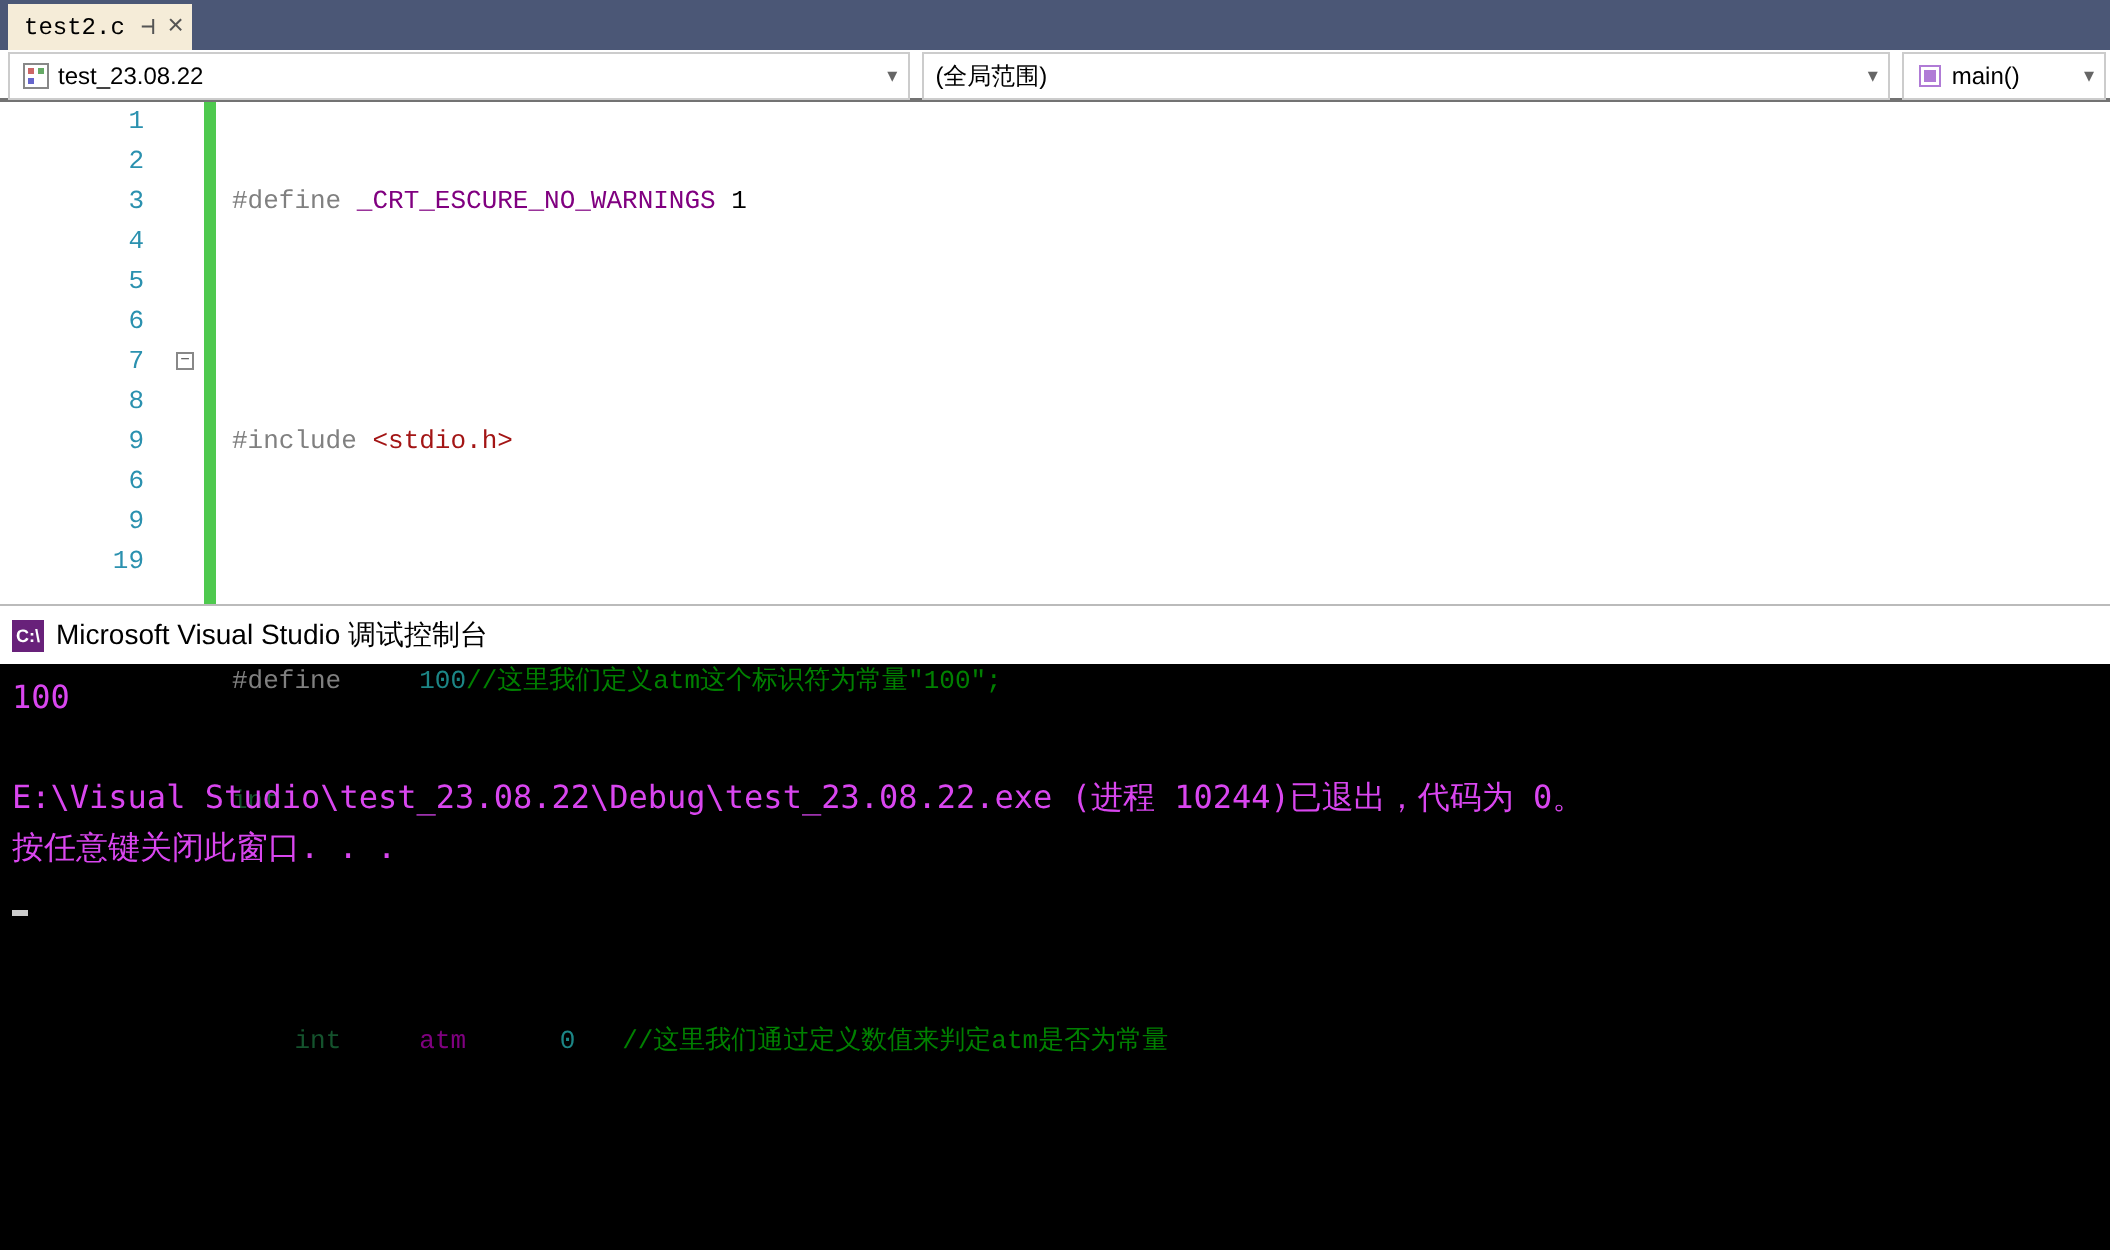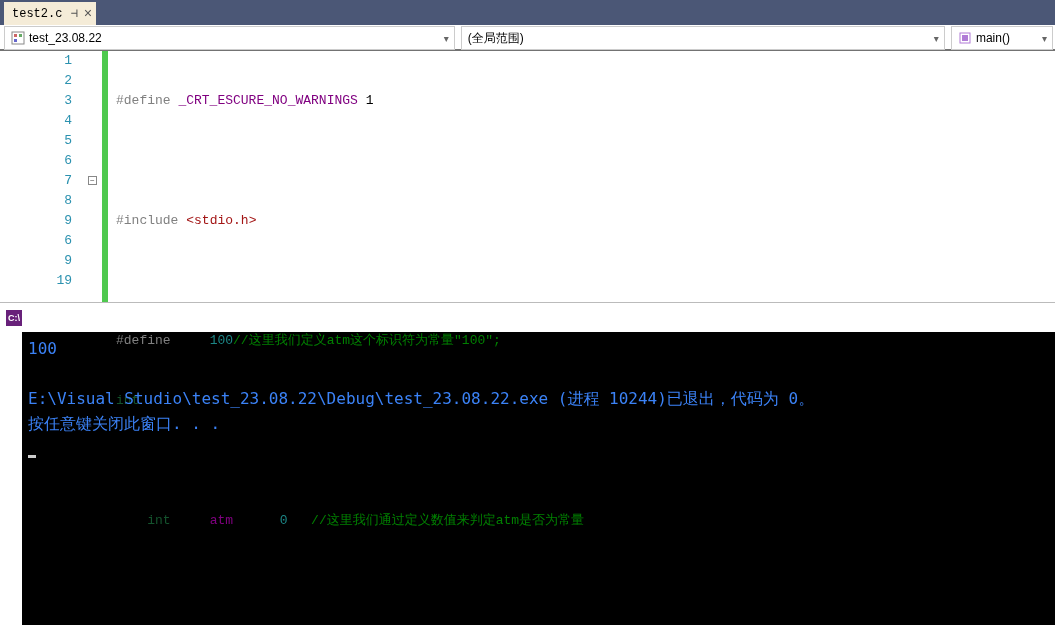--- a/index.html
+++ b/index.html
@@ -29,21 +29,21 @@
 
   .kw-blue { color: #14532d; }
   .kw-gray { color: #808080; }
   .kw-green { color: #008000; }
   .kw-red { color: #a31515; }
   .kw-purple { color: #800080; }
   .kw-cyan { color: #1c8686; }
 
   .console-title { height: 30px; background: #fff; border-top: 1px solid #bbb; display: flex; align-items: center; padding-left: 6px; font-family: "Segoe UI", sans-serif; font-size: 14px; }
   .console-ico { display: inline-flex; width: 16px; height: 16px; background: #68217a; color: #fff; font-size: 9px; align-items: center; justify-content: center; margin-right: 6px; font-weight: bold; }
-  .console-body { background: #000; color: #3b82f6; height: 293px; padding: 4px 6px; font-family: SimSun, Consolas, monospace; font-size: 16px; line-height: 25px; white-space: pre; margin-left: 22px; }
+  .console-body { background: #000; color: #d946ef; height: 293px; padding: 4px 6px; font-family: SimSun, Consolas, monospace; font-size: 16px; line-height: 25px; white-space: pre; }
   .cursor { display: inline-block; width: 8px; height: 3px; background: #ccc; vertical-align: bottom; margin-bottom: 3px; }
 </style>
 </head>
 <body>
 
 <div class="tab-bar">
   <div class="file-tab">
     <span>test2.c</span>
     <span class="pin">⊣</span>
     <span class="close">×</span>
@@ -104,18 +104,19 @@
     <div class="code-line"><span>{</span></div>
     <div class="code-line"><span>    </span><span class="kw-blue">int</span><span> arr[</span><span class="kw-purple">atm</span><span>] = { </span><span class="kw-cyan">0</span><span> };</span><span class="kw-green">//这里我们通过定义数值来判定atm是否为常量</span></div>
     
     
     
   </div>
 </div>
 
 <div class="console-title">
   <span class="console-ico">C:\</span>
+  <span>Microsoft Visual Studio 调试控制台</span>
 </div>
 <div class="console-body"><span>100</span>
 <span></span>
 <span>E:\Visual Studio\test_23.08.22\Debug\test_23.08.22.exe (进程 10244)已退出，代码为 0。</span>
 <span>按任意键关闭此窗口. . .</span>
 <span class="cursor"></span></div>
 
 </body></html>

